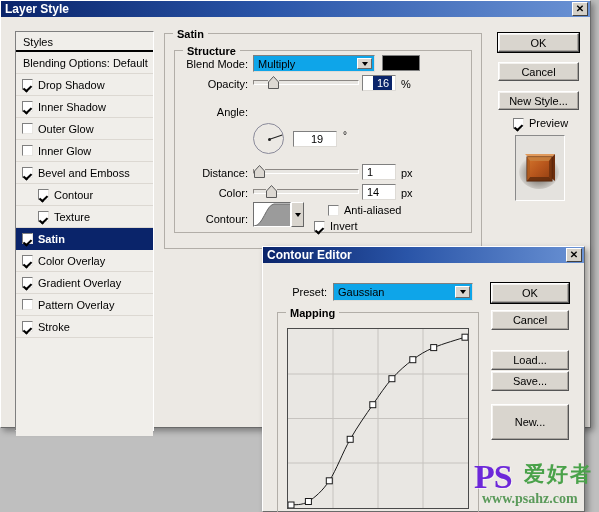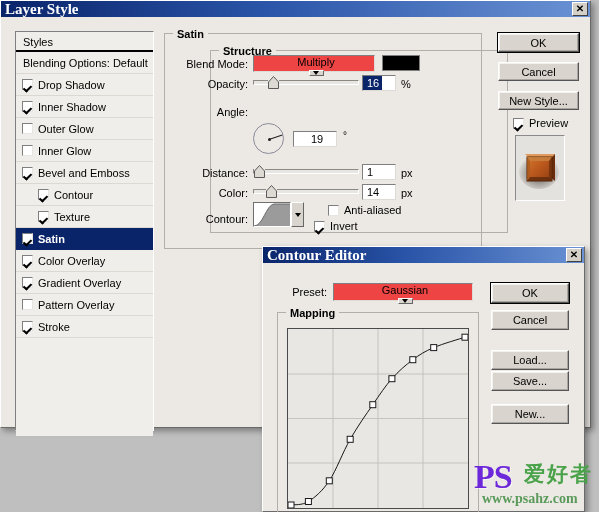--- a/index.html
+++ b/index.html
@@ -50,23 +50,23 @@
     box-shadow: 3px 3px 6px rgba(0,0,0,.35);
   }
   .titlebar {
     height: 16px;
     background: linear-gradient(to right, #0a246a 0%, #2a55a8 45%, #6a92d4 100%);
     display: flex; align-items: center;
     padding: 0 2px 0 4px;
     overflow: hidden;
   }
   .titlebar .tb-title {
-    color: #fff; font-weight: bold; font-size: 15px;
+    color: #fff; font-weight: bold; font-size: 12px;
     white-space: nowrap; flex: 1;
-    font-family: Liberation Serif, serif;
+    font-family: Liberation Sans, sans-serif;
   }
   .tb-close {
     width: 16px; height: 14px;
     background: #d4d0c8;
     border-top: 1px solid #fff; border-left: 1px solid #fff;
     border-right: 1px solid #404040; border-bottom: 1px solid #404040;
     display: flex; align-items: center; justify-content: center;
     font-family: "Liberation Sans", sans-serif;
     font-size: 10px; font-weight: bold; line-height: 1;
     color: #000; cursor: default;
@@ -149,27 +149,26 @@
     transform: rotate(40deg) skewX(-6deg);
   }
 
   
   .row-label {
     position: absolute; text-align: right; font-size: 11px;
     white-space: nowrap;
   }
   .combo {
     position: absolute;
-    background: #ef4444;
+    background: #0ea5e9;
     border-top: 1px solid #7f7f7f; border-left: 1px solid #7f7f7f;
     border-right: 1px solid #dedbd6; border-bottom: 1px solid #dedbd6;
     display: flex; align-items: center;
     font-size: 11px; padding-left: 4px;
     cursor: default;
-    flex-direction: column;
   }
   .combo .cb-val { flex: 1; white-space: nowrap; }
   .combo .cb-arrow {
     width: 15px; height: calc(100% - 4px); margin: 2px;
     background: #d9d5ce;
     border-top: 1px solid #fff; border-left: 1px solid #fff;
     border-right: 1px solid #666; border-bottom: 1px solid #666;
     display: flex; align-items: center; justify-content: center;
   }
   .arrow-dn {
@@ -181,21 +180,21 @@
     position: absolute;
     border: 1px solid #7f7f7f;
   }
   .numfield {
     position: absolute; background: #fff;
     border-top: 1px solid #7f7f7f; border-left: 1px solid #7f7f7f;
     border-right: 1px solid #dedbd6; border-bottom: 1px solid #dedbd6;
     font-size: 11px; display: flex; align-items: center;
     padding-left: 4px; cursor: text;
   }
-  .numfield.sel-val { padding-left: 0; }
+  .numfield.sel-val { padding-left: 10px; }
   .numfield .hl {
     background: #0a246a; color: #fff; padding: 0 3px 0 4px;
     height: 100%; display: flex; align-items: center;
   }
   .unit { position: absolute; font-size: 11px; }
 
   
   .slider { position: absolute; height: 14px; }
   .slider .track {
     position: absolute; left: 0; right: 0; top: 4px; height: 5px;
@@ -349,21 +348,21 @@
           <span>Stroke</span>
         </div>
 
         <div class="sp-fill" style="height:98px"></div>
       </div>
 
       <div class="group" style="left:163px; top:16px; width:318px; height:216px;">
         <span class="legend">Satin</span>
       </div>
 
-      <div class="group" style="left:173px; top:33px; width:298px; height:183px;margin-left:36px;">
+      <div class="group" style="left:173px; top:33px; width:298px; height:183px;">
         <span class="legend">Structure</span>
       </div>
 
       <span class="row-label" style="left:183px; top:41px; width:64px;">Blend Mode:</span>
       <div class="combo" style="left:252px; top:38px; width:122px; height:17px;">
         <span class="cb-val">Multiply</span>
         <span class="cb-arrow">
             <i class="arrow-dn"></i>
           </span>
       </div>
@@ -520,21 +519,21 @@
               <rect x="142.7" y="15.6" width="6" height="6" fill="#ffffff" stroke="#1a1a1a" stroke-width="1"></rect>
               <rect x="174.0" y="5.2" width="6" height="6" fill="#ffffff" stroke="#1a1a1a" stroke-width="1"></rect>
             </g>
         </svg>
       </div>
 
       <div class="btn default" style="left:228px; top:20px; width:78px; height:20px;">OK</div>
       <div class="btn" style="left:228px; top:47px; width:78px; height:20px;">Cancel</div>
       <div class="btn" style="left:228px; top:87px; width:78px; height:20px;">Load...</div>
       <div class="btn" style="left:228px; top:108px; width:78px; height:20px;">Save...</div>
-      <div class="btn" style="left:228px; top:141px; width:78px; height:20px;">New...</div>
+      <div class="btn" style="left:228px; top:141px; width:78px; height:36px;">New...</div>
 
     </div>
   </div>
 
   <div class="watermark">
     <span class="wm-ps">PS</span>
     <span class="wm-cn">爱好者</span>
     <span class="wm-url">www.psahz.com</span>
   </div>
 

